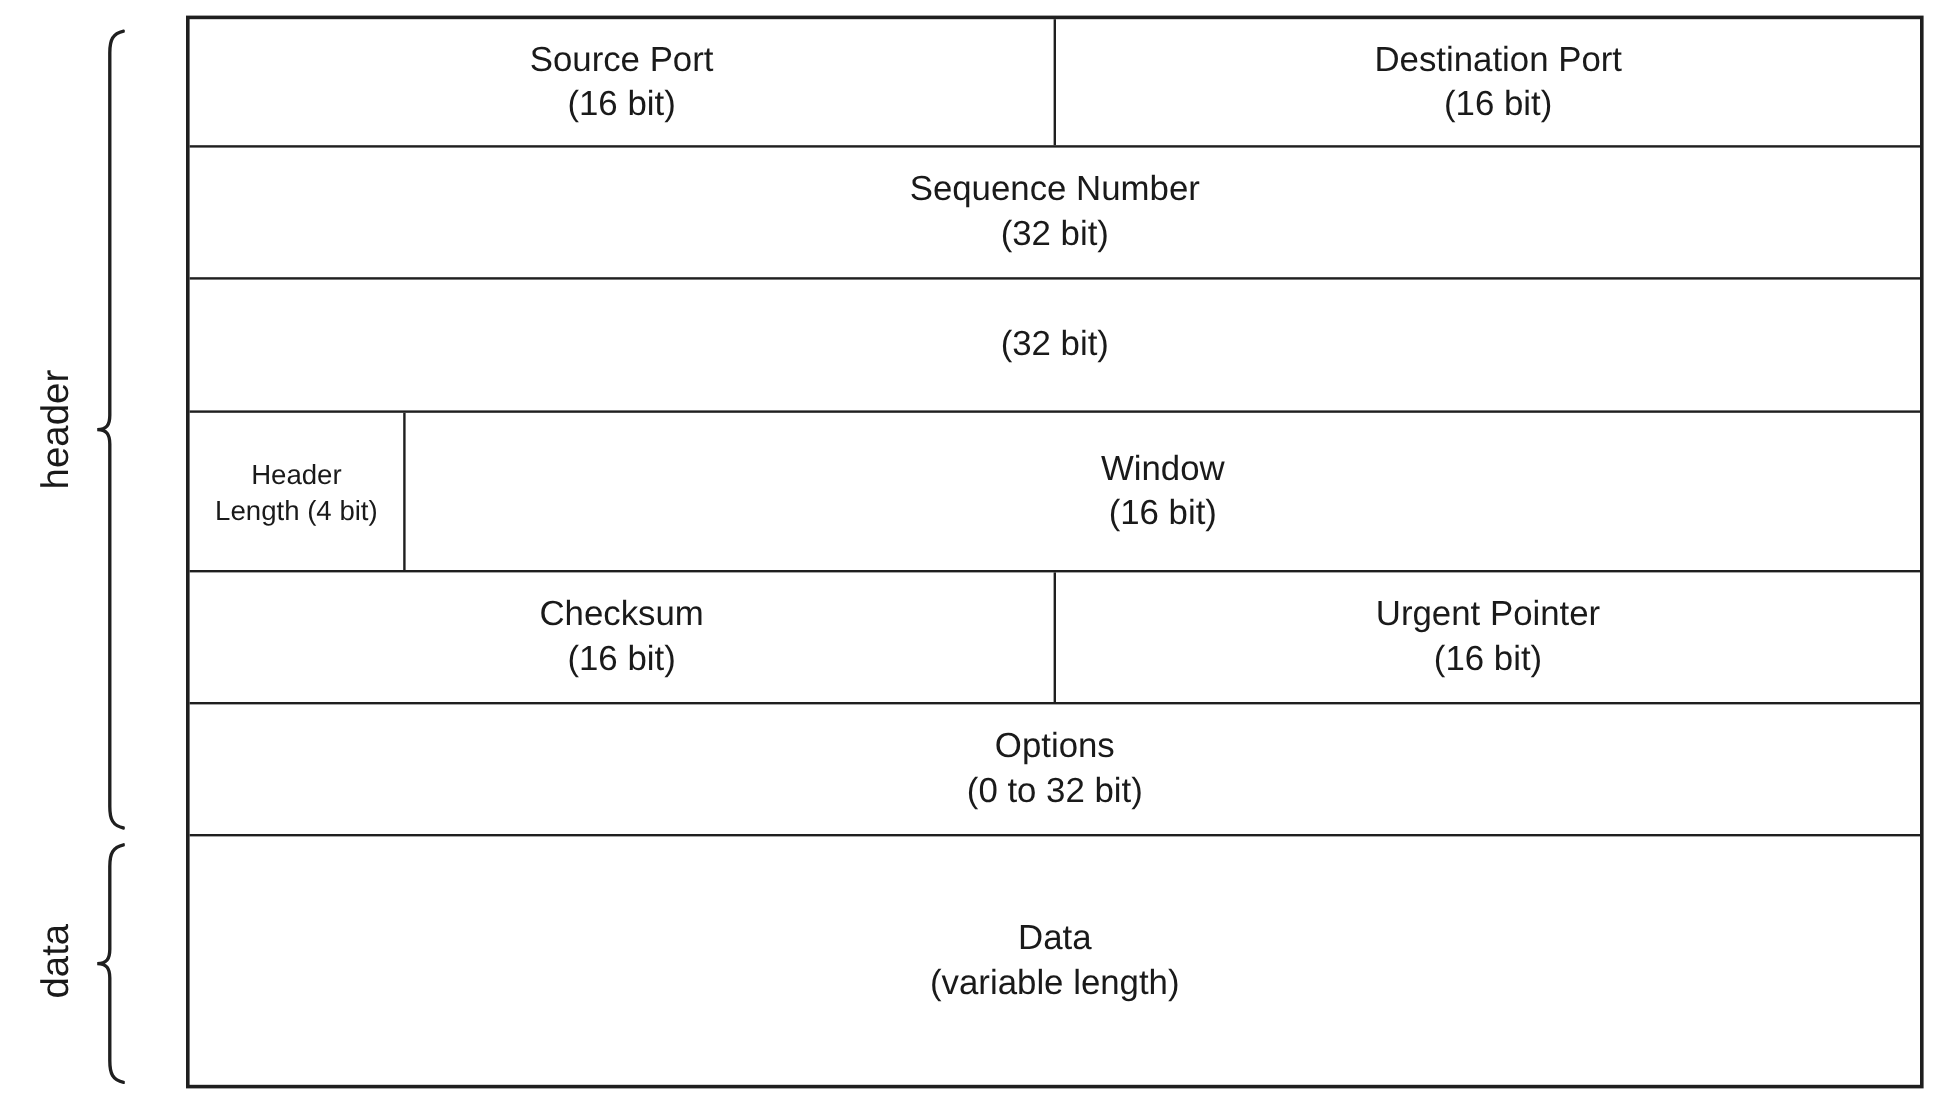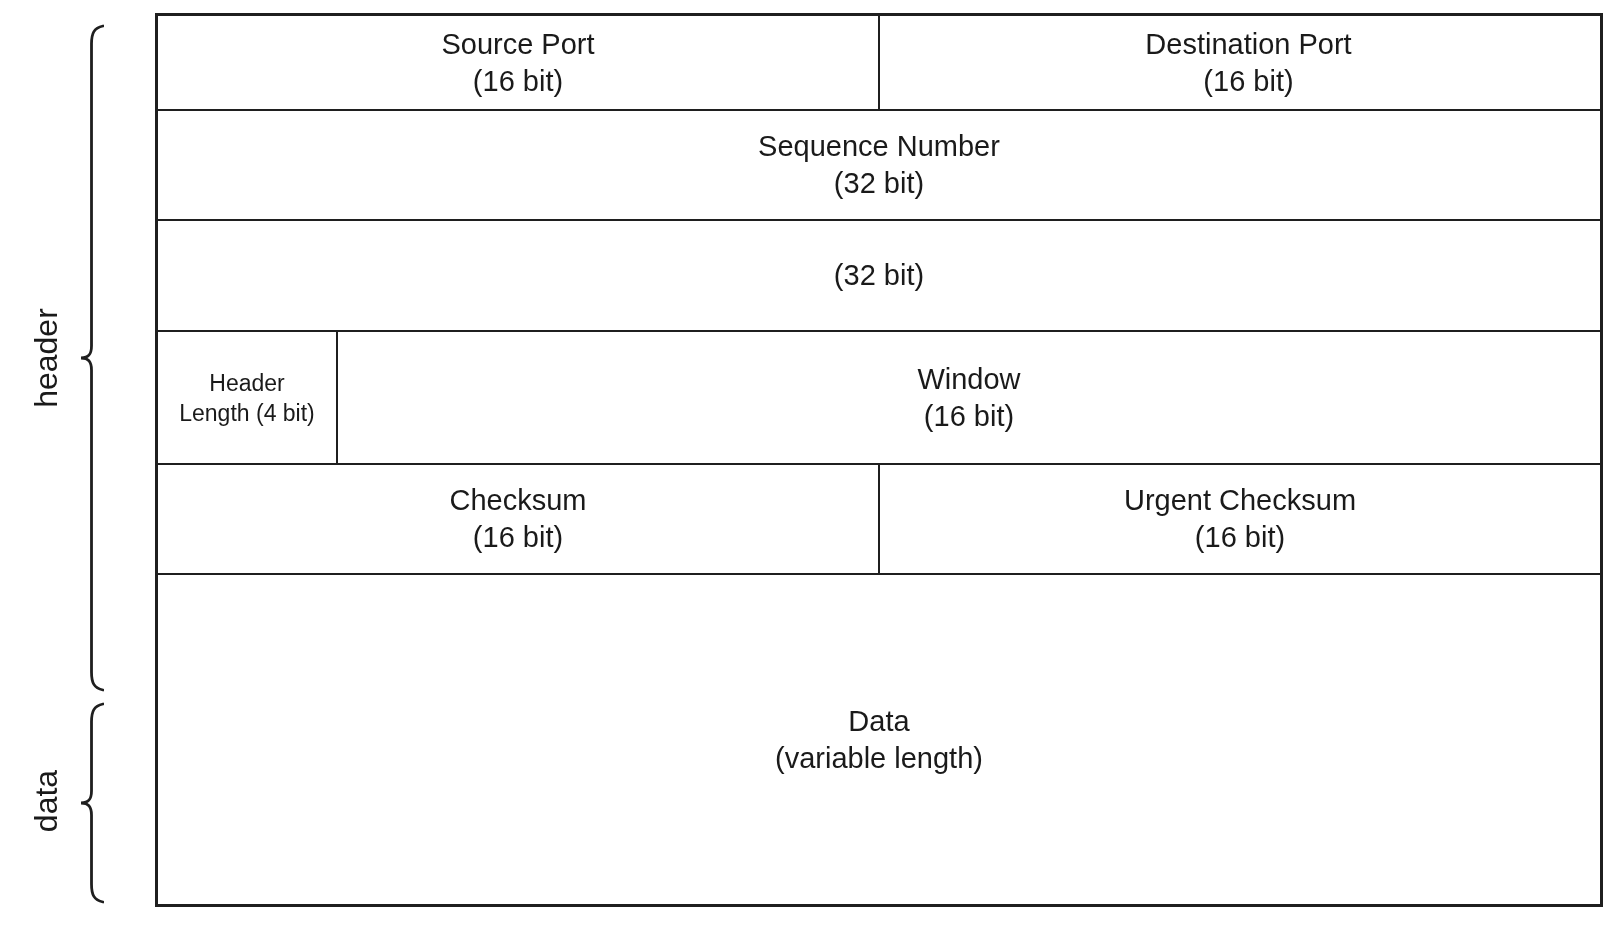--- a/index.html
+++ b/index.html
@@ -26,21 +26,21 @@
     flex-direction: column;
     background: #ffffff;
   }
   .prow {
     display: flex;
     box-sizing: border-box;
     border-bottom: 2.5px solid #1f1f1f;
     flex: 0 0 auto;
   }
   .prow:last-child { border-bottom: none; flex: 1 1 auto; }
-  .r1 { height: 95px; gap: 17px; }
+  .r1 { height: 107px; gap: 17px; }
   .r2 { height: 110px; }
   .r3 { height: 111px; }
   .r4 { height: 133px; }
   .r5 { height: 110px; }
   .r6 { height: 110px; }
 
   .pcell {
     box-sizing: border-box;
     border-right: 2.5px solid #1f1f1f;
     display: flex;
@@ -143,25 +143,31 @@
         <div>(16 bit)</div>
       </div>
     </div>
 
     <div class="prow r5">
       <div class="pcell w722">
         <div>Checksum</div>
         <div>(16 bit)</div>
       </div>
       <div class="pcell">
-        <div>Urgent Checksum</div>
+        <div>Urgent Pointer</div>
         <div>(16 bit)</div>
       </div>
     </div>
 
+    <div class="prow r6">
+      <div class="pcell">
+        <div>Options</div>
+        <div>(0 to 32 bit)</div>
+      </div>
+    </div>
 
     <div class="prow r7">
       <div class="pcell">
         <div>Data</div>
         <div>(variable length)</div>
       </div>
     </div>
 
   </div>
 </div>

